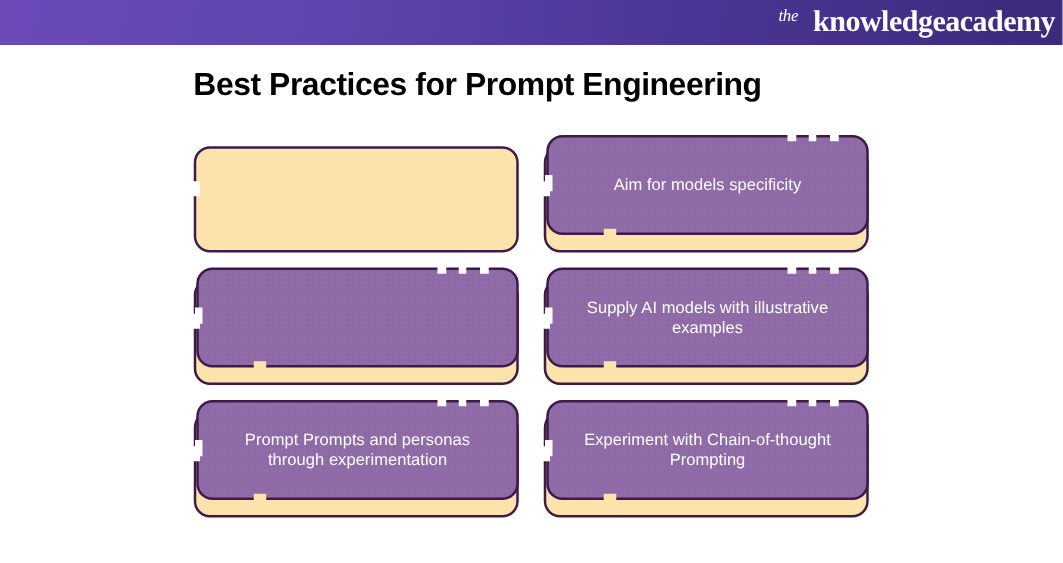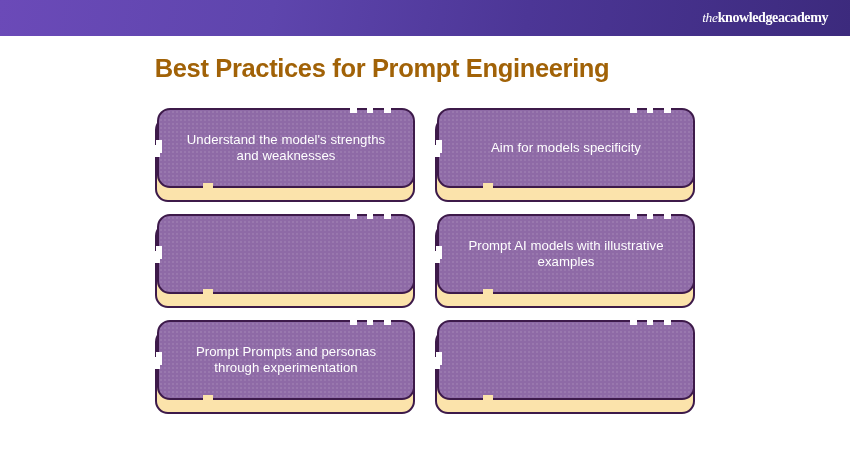--- a/index.html
+++ b/index.html
@@ -31,46 +31,47 @@
     background: linear-gradient(100deg, #6b4ab8 0%, #5e45ad 32%, #4c3696 62%, #3c2a7d 100%);
     display: flex;
     align-items: center;
     justify-content: flex-end;
   }
 
   .logo {
     display: flex;
     align-items: flex-start;
     color: #ffffff;
-    margin-right: 22px;
+    margin-right: 6px;
     letter-spacing: -0.1px;
     white-space: nowrap;
+    gap: 12px;
   }
   .logo-the {
     font-family: "Liberation Serif", serif;
     font-style: italic;
     font-size: 13.5px;
     font-weight: 400;
     letter-spacing: -0.3px;
   }
   .logo-main {
     font-family: "Liberation Serif", serif;
-    font-size: 14px;
+    font-size: 24px;
     font-weight: 700;
     letter-spacing: -0.4px;
   }
 
   
   .title {
     position: absolute;
     left: 0;
     top: 54px;
     width: 764px;
     text-align: center;
-    color: #a16207;
+    color: #000000;
     font-size: 25.5px;
     font-weight: 700;
     letter-spacing: -0.35px;
   }
 
   
   .grid {
     position: absolute;
     left: 155px;
     top: 108px;
@@ -172,28 +173,20 @@
   </div>
 
   <div class="title">Best Practices for Prompt Engineering</div>
 
   <div class="grid">
 
     <div class="card">
       <div class="card-base">
         <span class="notch notch-base-l"></span>
       </div>
-      <div class="card-face">
-        <span class="notch notch-t1"></span>
-        <span class="notch notch-t2"></span>
-        <span class="notch notch-t3"></span>
-        <span class="notch notch-l1"></span>
-        <span class="notch notch-b1"></span>
-        <div class="card-text">Understand the model's strengths and weaknesses</div>
-      </div>
     </div>
 
     <div class="card">
       <div class="card-base">
         <span class="notch notch-base-l"></span>
       </div>
       <div class="card-face">
         <span class="notch notch-t1"></span>
         <span class="notch notch-t2"></span>
         <span class="notch notch-t3"></span>
@@ -219,21 +212,21 @@
     <div class="card">
       <div class="card-base">
         <span class="notch notch-base-l"></span>
       </div>
       <div class="card-face">
         <span class="notch notch-t1"></span>
         <span class="notch notch-t2"></span>
         <span class="notch notch-t3"></span>
         <span class="notch notch-l1"></span>
         <span class="notch notch-b1"></span>
-        <div class="card-text">Prompt AI models with illustrative examples</div>
+        <div class="card-text">Supply AI models with illustrative examples</div>
       </div>
     </div>
 
     <div class="card">
       <div class="card-base">
         <span class="notch notch-base-l"></span>
       </div>
       <div class="card-face">
         <span class="notch notch-t1"></span>
         <span class="notch notch-t2"></span>
@@ -247,17 +240,18 @@
     <div class="card">
       <div class="card-base">
         <span class="notch notch-base-l"></span>
       </div>
       <div class="card-face">
         <span class="notch notch-t1"></span>
         <span class="notch notch-t2"></span>
         <span class="notch notch-t3"></span>
         <span class="notch notch-l1"></span>
         <span class="notch notch-b1"></span>
+        <div class="card-text">Experiment with Chain-of-thought Prompting</div>
       </div>
     </div>
 
   </div>
 </div>
 
 </body></html>

